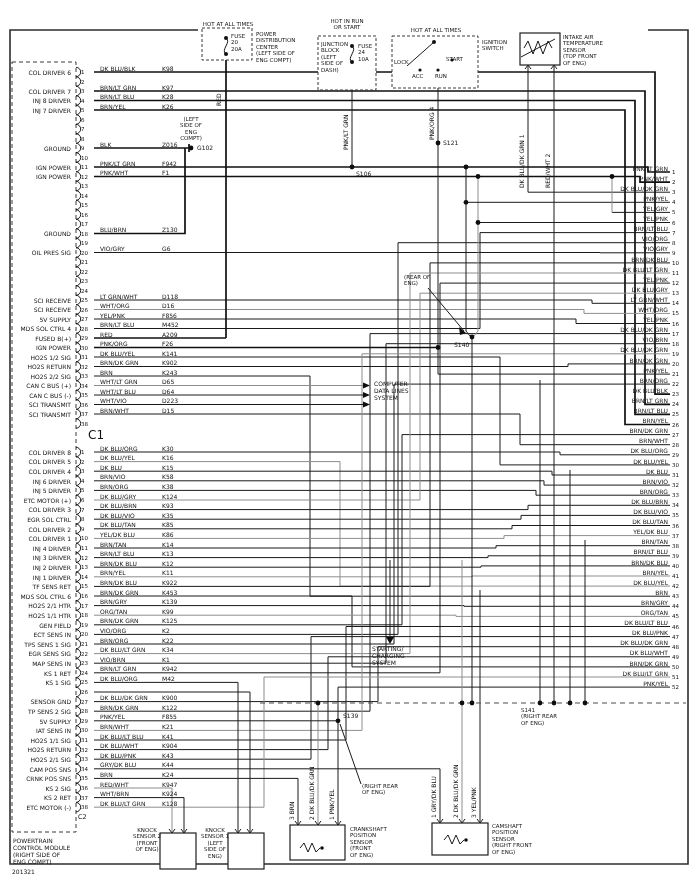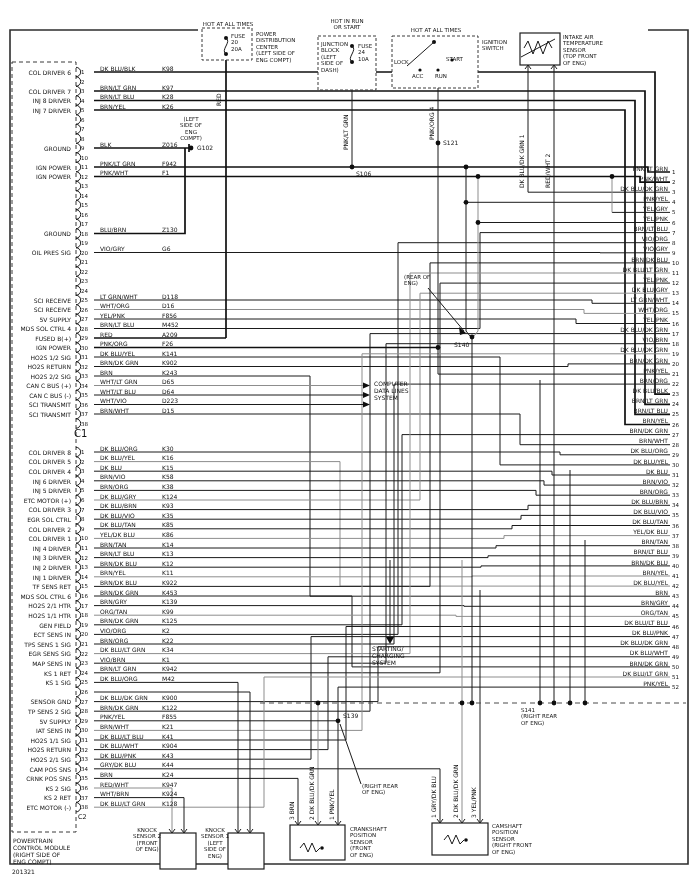--- a/index.html
+++ b/index.html
@@ -246,21 +246,21 @@
     <div class="lbl" style="left:492px;top:823px;width:56px;font-size:5.5px">CAMSHAFT
 POSITION
 SENSOR
 (RIGHT FRONT
 OF ENG)</div>
     <div class="lbl" style="left:13px;top:837px;width:78px">POWERTRAIN
 CONTROL MODULE
 (RIGHT SIDE OF
 ENG COMPT)</div>
     <div class="lbl" style="left:12px;top:868px;width:44px">201321</div>
-    <div class="lbl" style="left:74px;top:428px;width:16px;font-size:10px">C1</div>
+    <div class="lbl" style="left:88px;top:428px;width:16px;font-size:12px">C1</div>
     <div class="lbl" style="left:78px;top:814px;width:16px;font-size:6.5px">C2</div>
   <div class="lbl" style="left: 12px; top: 68.8px; width: 59px; text-align: right; font-size: 6px;">COL DRIVER 6</div>
       <div class="lbl" style="left: 81px; top: 69px; width: 12px; text-align: left; font-size: 5.5px;">1</div>
       <div class="lbl" style="left: 100px; top: 64.6px; width: 58px; text-align: left; font-size: 6px;">DK BLU/BLK</div>
       <div class="lbl" style="left: 162px; top: 64.6px; width: 30px; text-align: left; font-size: 6px;">K98</div>
       <div class="lbl" style="left: 81px; top: 78.5px; width: 12px; text-align: left; font-size: 5.5px;">2</div>
       <div class="lbl" style="left: 12px; top: 87.8px; width: 59px; text-align: right; font-size: 6px;">COL DRIVER 7</div>
       <div class="lbl" style="left: 81px; top: 88px; width: 12px; text-align: left; font-size: 5.5px;">3</div>
       <div class="lbl" style="left: 100px; top: 83.6px; width: 58px; text-align: left; font-size: 6px;">BRN/LT GRN</div>
       <div class="lbl" style="left: 162px; top: 83.6px; width: 30px; text-align: left; font-size: 6px;">K97</div>

